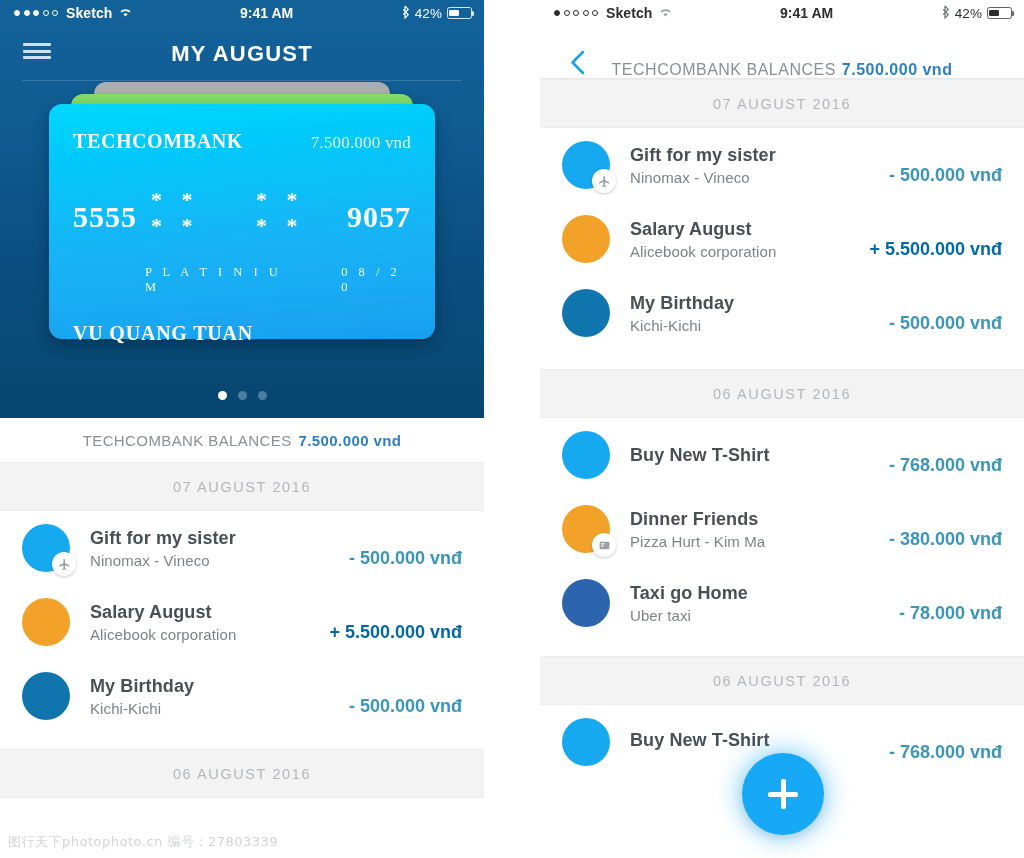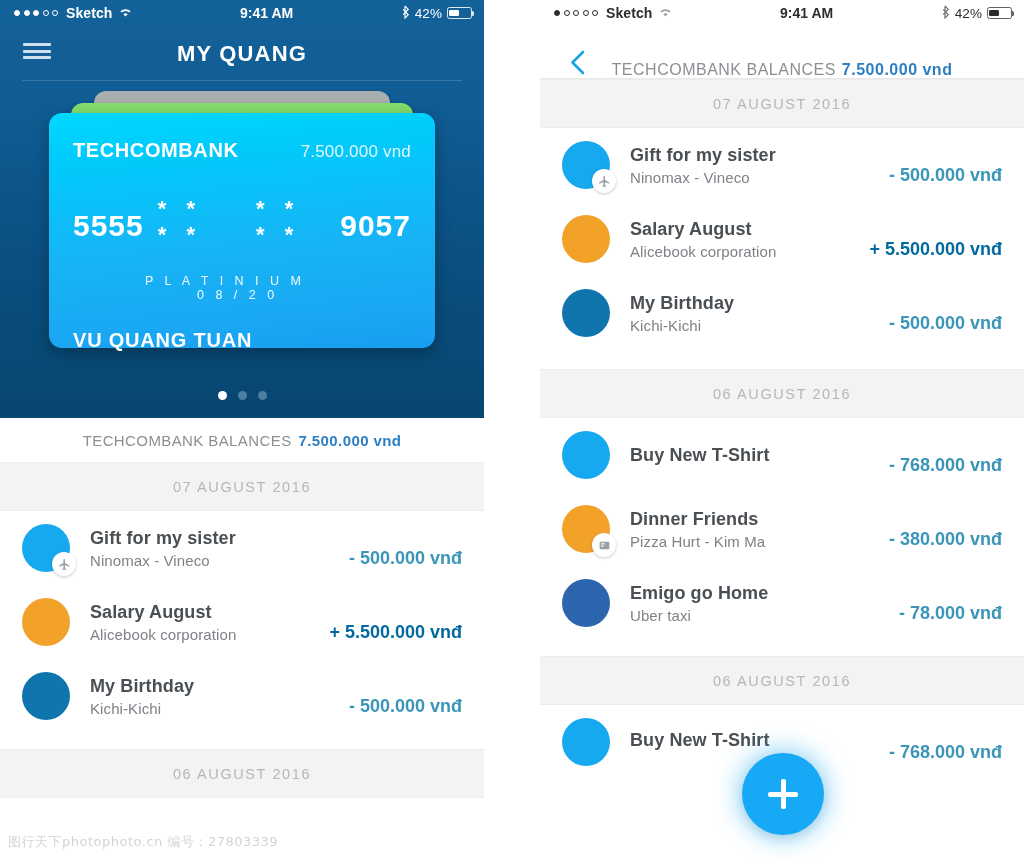--- a/index.html
+++ b/index.html
@@ -51,21 +51,21 @@
     background:linear-gradient(180deg,#14629a 0%,#0f5c93 28%,#0a4f81 62%,#07466f 100%);
     height:418px; position:relative;
   }
   .navbar { height:55px; position:relative; display:flex; align-items:center; }
   .hamburger { position:absolute; left:23px; top:14px; width:28px; height:22px;
                display:flex; flex-direction:column; justify-content:space-between; padding:3px 0; cursor:pointer; }
   .hamburger span { display:block; height:3px; border-radius:1px; background:#cfe0ee; }
   .nav-title { width:100%; text-align:center; color:#ffffff; font-size:22px; font-weight:600; letter-spacing:1.2px; }
   .nav-rule { position:absolute; left:22px; right:22px; bottom:0; height:1px; background:rgba(255,255,255,.16); }
 
-  .cardstack { position:relative; height:292px; margin-top:10px; }
+  .cardstack { position:relative; height:292px; margin-top:1px;font-family:Liberation Serif, serif; }
   .card-back {
     position:absolute; left:94px; right:94px; top:0; height:40px;
     border-radius:12px 12px 6px 6px; background:#a9aeb1;
     box-shadow:0 2px 5px rgba(0,0,0,.25);
   }
   .card-mid {
     position:absolute; left:71px; right:71px; top:12px; height:46px;
     border-radius:12px 12px 6px 6px; background:#84dd6b;
     box-shadow:0 2px 5px rgba(0,0,0,.25);
   }
@@ -77,21 +77,21 @@
     padding:26px 24px 0 24px;
     color:#ffffff;
   }
   .card-row1 { display:flex; align-items:baseline; }
   .card-bank { font-size:20px; font-weight:700; letter-spacing:.6px; }
   .card-bal { margin-left:auto; font-size:17px; color:rgba(255,255,255,.88); letter-spacing:.2px; }
   .card-number { margin-top:38px; display:flex; align-items:center; font-size:30px; font-weight:600; letter-spacing:1px; }
   .card-number .grp { }
   .card-number .stars { font-size:22px; letter-spacing:7px; margin:0 14px; position:relative; top:-4px; }
   .card-number .last { margin-left:auto; }
-  .card-row3 { margin-top:22px; display:flex; font-size:12.5px; letter-spacing:4px; color:rgba(255,255,255,.95); padding-left:72px;flex-direction:column; }
+  .card-row3 { margin-top:22px; display:flex; font-size:12.5px; letter-spacing:4px; color:rgba(255,255,255,.95); padding-left:72px; }
   .card-row3 .exp { margin-left:52px; }
   .card-name { margin-top:27px; font-size:20px; font-weight:700; letter-spacing:.8px; }
 
   .pager { position:absolute; bottom:18px; left:0; right:0; display:flex; justify-content:center; gap:11px; }
   .pager i { width:9px; height:9px; border-radius:50%; background:#4c7e9f; display:block; }
   .pager i.on { background:#ffffff; }
 
   
   .balbar {
     height:44px; display:flex; align-items:center; justify-content:center;
@@ -189,21 +189,21 @@
             </span>
         </div>
       </div>
 
       <div class="navbar">
         <div class="hamburger">
           <span></span>
             <span></span>
             <span></span>
         </div>
-        <div class="nav-title">MY QUANG</div>
+        <div class="nav-title">MY AUGUST</div>
         <div class="nav-rule"></div>
       </div>
 
       <div class="cardstack">
         <div class="card-back"></div>
         <div class="card-mid"></div>
         <div class="card-front">
           <div class="card-row1">
             <span class="card-bank">TECHCOMBANK</span>
             <span class="card-bal">7.500.000 vnd</span>
@@ -396,21 +396,21 @@
           <div class="tx-sub">Pizza Hurt - Kim Ma</div>
         </div>
         <div class="tx-amt amt-neg">- 380.000 vnđ</div>
       </div>
 
       <div class="tx">
         <div class="avatar-wrap">
           <span class="avatar" style="background:#2d64ae"></span>
         </div>
         <div class="tx-text">
-          <div class="tx-title">Emigo go Home</div>
+          <div class="tx-title">Taxi go Home</div>
           <div class="tx-sub">Uber taxi</div>
         </div>
         <div class="tx-amt amt-neg">- 78.000 vnđ</div>
       </div>
     </div>
 
     <div class="datehdr" style="margin-top:16px">06 AUGUST 2016</div>
 
     <div class="txlist">
       <div class="tx">

